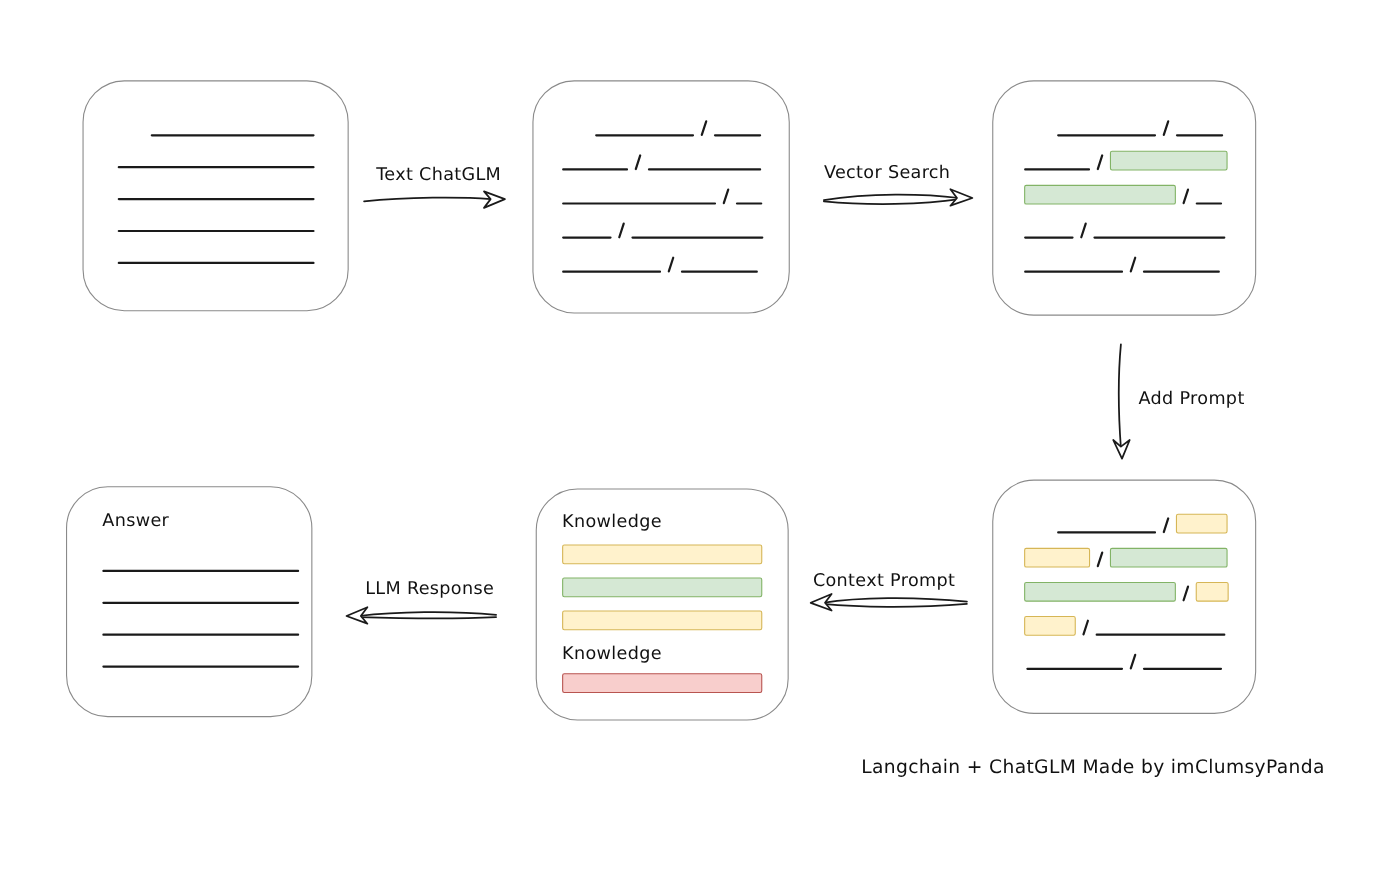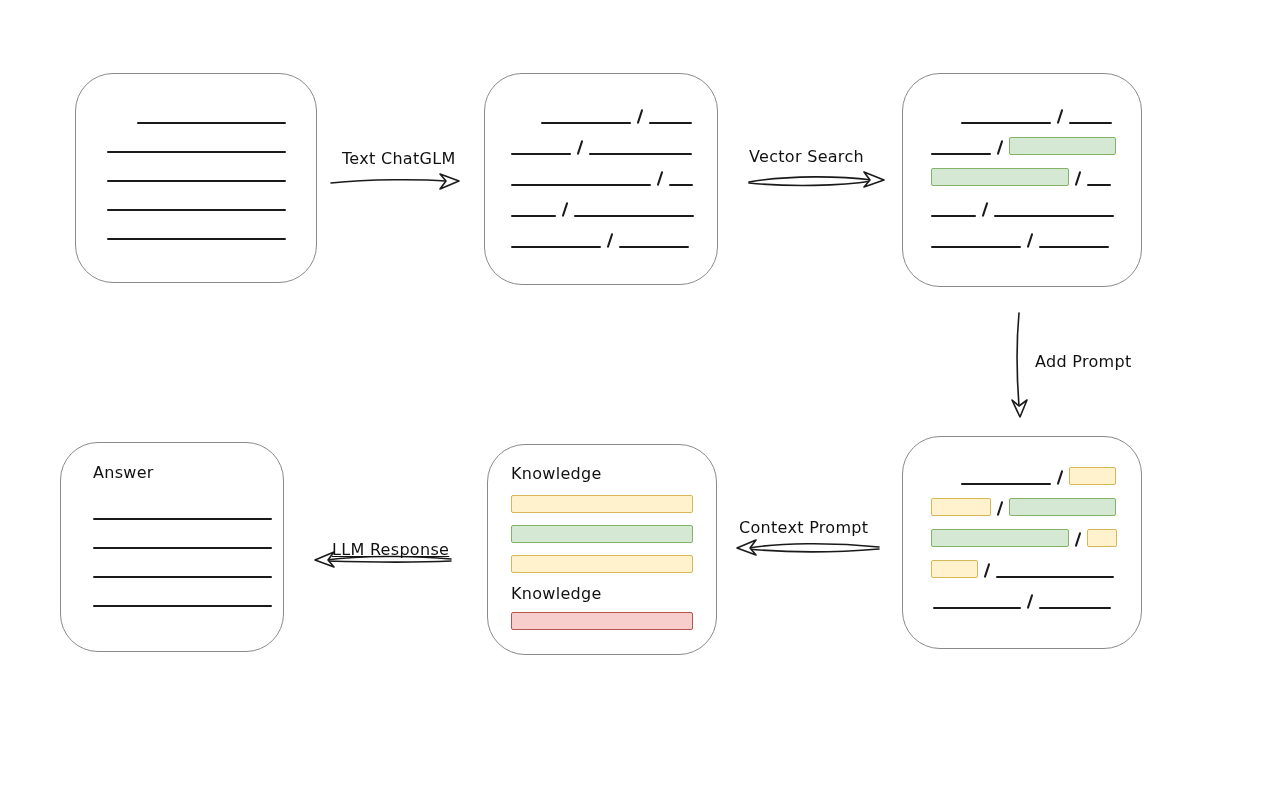--- a/index.html
+++ b/index.html
@@ -243,15 +243,16 @@
       <path d="M451,559 C410,555 360,556 326,560"></path>
       <path d="M451,561 C410,563 360,562 326,561"></path>
       <path class="head" d="M334,552 L315,560 L334,567 L328,560 Z"></path>
     </g>
   </svg>
 
   <div class="arrow-label" style="left:342px;top:149px;">Text ChatGLM</div>
   <div class="arrow-label" style="left:749px;top:147px;">Vector Search</div>
   <div class="arrow-label" style="left:1035px;top:352px;">Add Prompt</div>
   <div class="arrow-label" style="left:739px;top:518px;">Context Prompt</div>
-  <div class="arrow-label" style="left:332px;top:540px;text-decoration:underline;">LLM Response</div>
-
+  <div class="arrow-label" style="left:332px;top:525px;">LLM Response</div>
+
+  <div class="footer-caption">Langchain + ChatGLM Made by imClumsyPanda</div>
 </div>
 
 </body></html>

